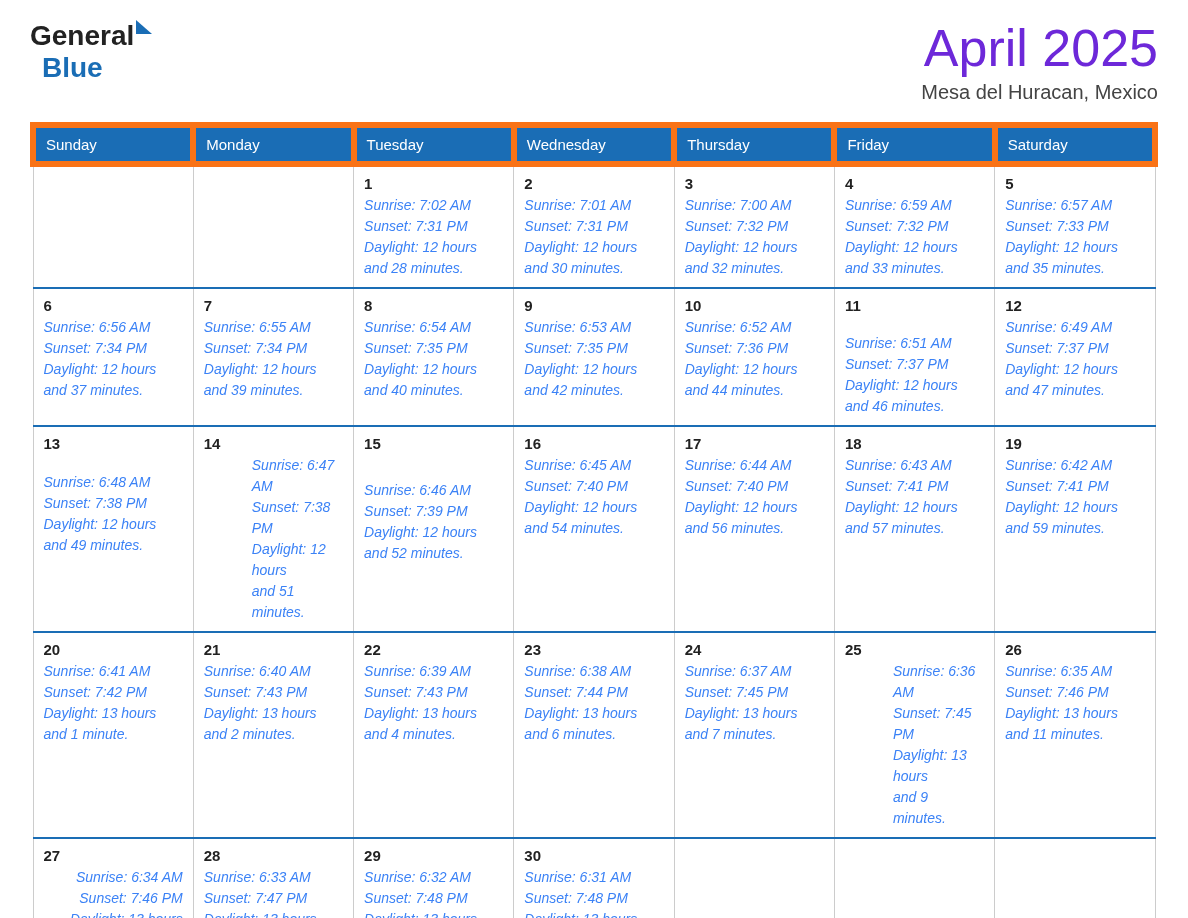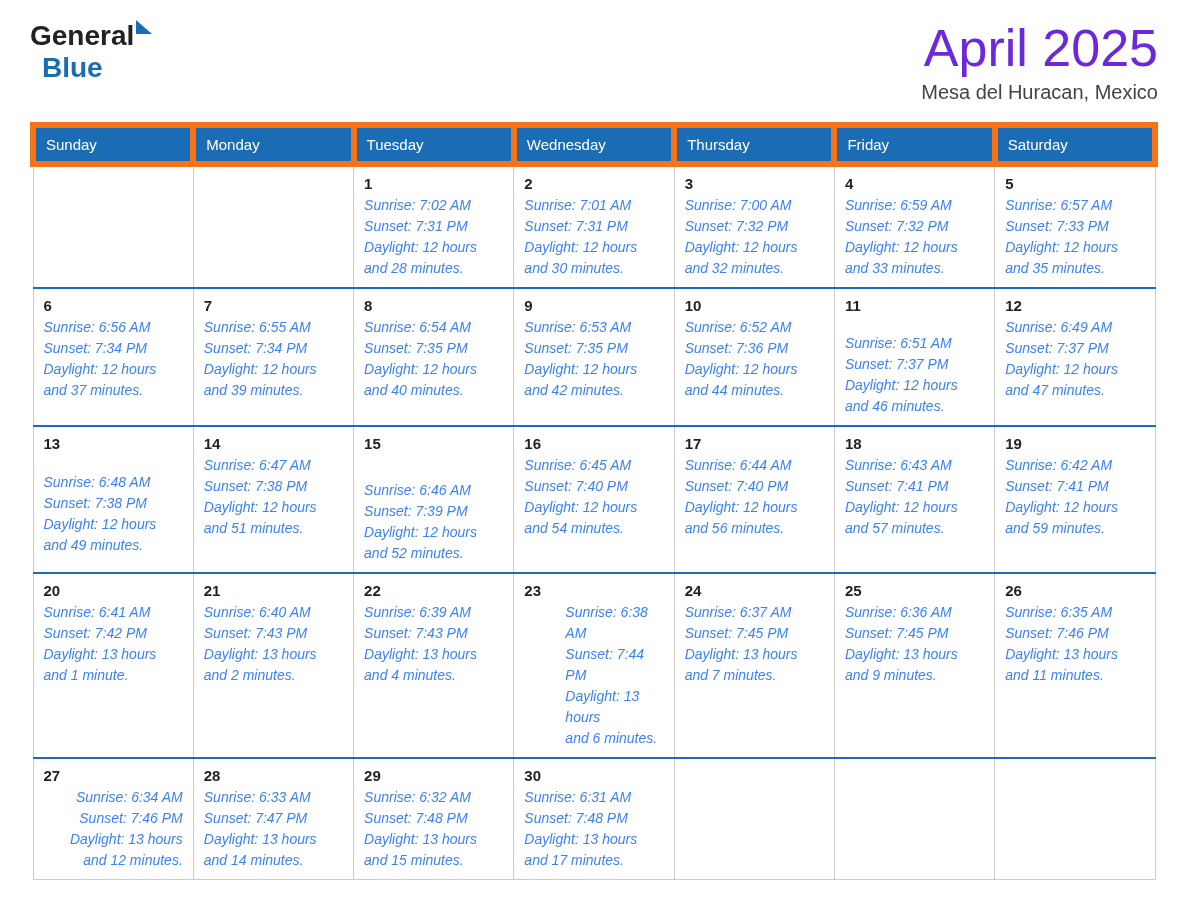--- a/index.html
+++ b/index.html
@@ -226,21 +226,21 @@
       <tr>
         <td>
           <span class="day-number">13</span>
           <div class="day-info" style="white-space: pre-line; margin-top: 20px;">Sunrise: 6:48 AM
 Sunset: 7:38 PM
 Daylight: 12 hours
 and 49 minutes.</div>
         </td>
         <td>
           <span class="day-number">14</span>
-          <div class="day-info" style="white-space: pre-line;">Sunrise: 6:47 AM
+          <div class="day-info" style="white-space: pre-line; margin-left: 48px;">Sunrise: 6:47 AM
 Sunset: 7:38 PM
 Daylight: 12 hours
 and 51 minutes.</div>
         </td>
         <td>
           <span class="day-number">15</span>
           <div class="day-info" style="white-space: pre-line; margin-top: 28px;">Sunrise: 6:46 AM
 Sunset: 7:39 PM
 Daylight: 12 hours
 and 52 minutes.</div>
@@ -291,35 +291,35 @@
         </td>
         <td>
           <span class="day-number">22</span>
           <div class="day-info" style="white-space: pre-line;">Sunrise: 6:39 AM
 Sunset: 7:43 PM
 Daylight: 13 hours
 and 4 minutes.</div>
         </td>
         <td>
           <span class="day-number">23</span>
-          <div class="day-info" style="white-space: pre-line; margin-left: 41px;">Sunrise: 6:38 AM
+          <div class="day-info" style="white-space: pre-line;">Sunrise: 6:38 AM
 Sunset: 7:44 PM
 Daylight: 13 hours
 and 6 minutes.</div>
         </td>
         <td>
           <span class="day-number">24</span>
           <div class="day-info" style="white-space: pre-line;">Sunrise: 6:37 AM
 Sunset: 7:45 PM
 Daylight: 13 hours
 and 7 minutes.</div>
         </td>
         <td>
           <span class="day-number">25</span>
-          <div class="day-info" style="white-space: pre-line;">Sunrise: 6:36 AM
+          <div class="day-info" style="white-space: pre-line; margin-left: 48px;">Sunrise: 6:36 AM
 Sunset: 7:45 PM
 Daylight: 13 hours
 and 9 minutes.</div>
         </td>
         <td>
           <span class="day-number">26</span>
           <div class="day-info" style="white-space: pre-line;">Sunrise: 6:35 AM
 Sunset: 7:46 PM
 Daylight: 13 hours
 and 11 minutes.</div>

